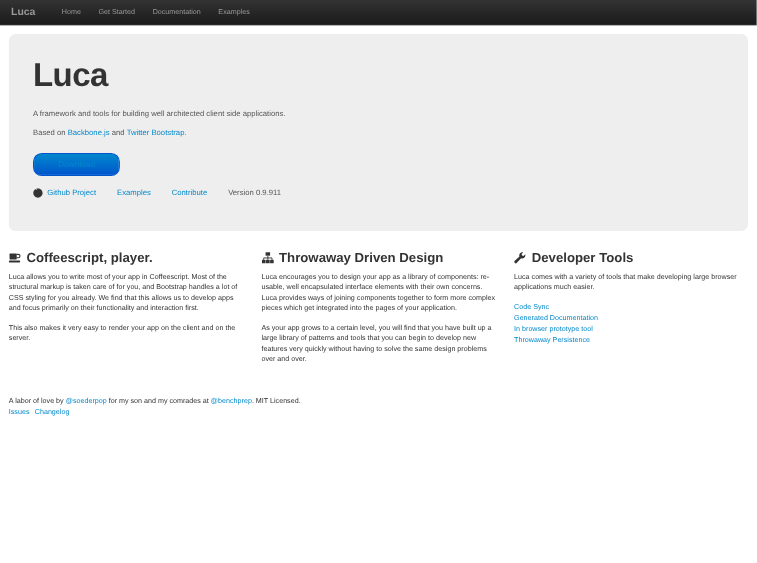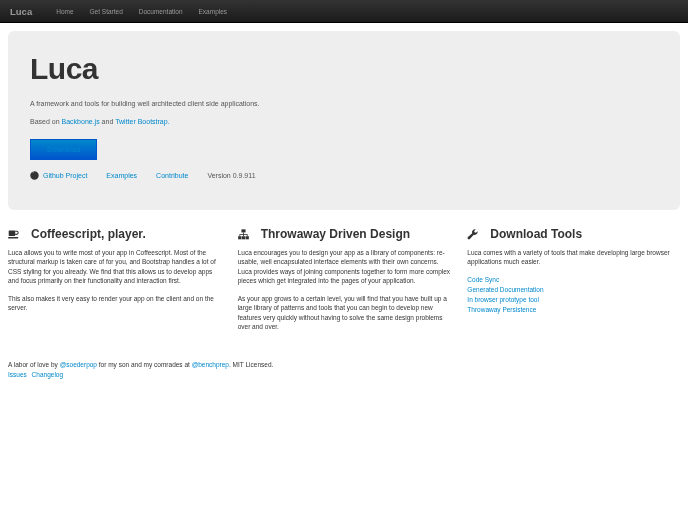--- a/index.html
+++ b/index.html
@@ -14,32 +14,32 @@
   .nav-item { color:#999; font-size:6.5px; padding:0 8px; line-height:23px; }
 
   
   .hero { margin:8px 8px 0; background:#eee; border-radius:6px;
     padding:23px 22px 16px; height:179px; }
   .hero h1 { font-size:30px; font-weight:bold; color:#333; letter-spacing:-0.5px;
     margin:0 0 15px; line-height:1; }
   .hero p { font-size:7px; color:#555; margin:0 0 9px; line-height:1.35; }
   .hero a { color:#0088cc; }
   .btn-primary { display:inline-block; background:linear-gradient(to bottom,#0088cc,#0055cc);
-    border:1px solid #0055cc; color:#fff; font-size:7.5px; padding:5px 16px;
-    border-radius:0; margin:3px 0 11px; }
+    border:1px solid #0055cc; color:#fff; font-size:7.5px; padding:5px 22px;
+    border-radius:8px; margin:3px 0 11px; }
   .quick-links { display:flex; align-items:center; font-size:7px; color:#555; }
   .quick-links a { margin-right:19px; }
   .gh-icon { margin-right:4px; display:inline-flex; }
   .version { color:#555; }
 
   
   .row { display:flex; gap:17px; padding:0 8px; margin-top:17px; }
   .col { flex:1; min-width:0; }
   .col h3 { font-size:12px; font-weight:bold; color:#333; display:flex;
-    align-items:center; gap:12px; margin:0 0 7px; }
+    align-items:center; gap:5px; margin:0 0 7px; }
   .col p { font-size:6.5px; color:#333; line-height:1.45; margin:0 0 8px; }
   .tool-link { display:block; font-size:6.5px; color:#0088cc; line-height:1.55; }
 
   
   .footer { padding:0 8px; margin-top:21px; font-size:6.5px; color:#333; line-height:1.5; }
   .footer a { color:#0088cc; }
   .footer .fl { margin-right:3px; }
 
   .icon svg { display:block; }
 </style>
@@ -106,21 +106,21 @@
     <p>As your app grows to a certain level, you will find that you have built up a large library of patterns and tools that you can begin to develop new features very quickly without having to solve the same design problems over and over.</p>
   </div>
 
   <div class="col">
     <h3>
       <span class="icon">
         <svg width="11" height="11" viewBox="0 0 16 16" fill="#333">
           <path d="M15.3 3.2 a4.2 4.2 0 0 1 -5.5 5.1 L4.1 14.5 a1.9 1.9 0 1 1 -2.7 -2.7 L7.6 6.1 A4.2 4.2 0 0 1 12.7 0.6 L10.4 2.9 l0.6 2 2 0.6 z"></path>
         </svg>
       </span>
-      <span>Download Tools</span>
+      <span>Developer Tools</span>
     </h3>
     <p>Luca comes with a variety of tools that make developing large browser applications much easier.</p>
     <a class="tool-link">Code Sync</a>
     <a class="tool-link">Generated Documentation</a>
     <a class="tool-link">In browser prototype tool</a>
     <a class="tool-link">Throwaway Persistence</a>
   </div>
 
 </div>
 

